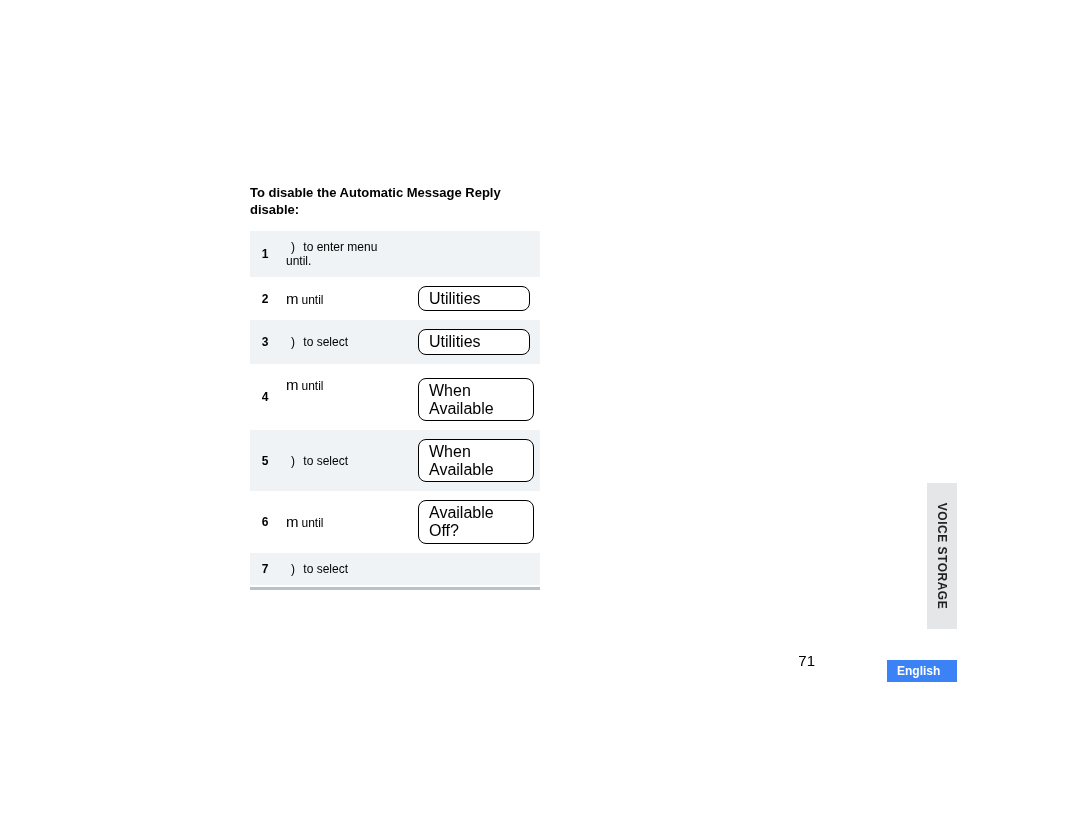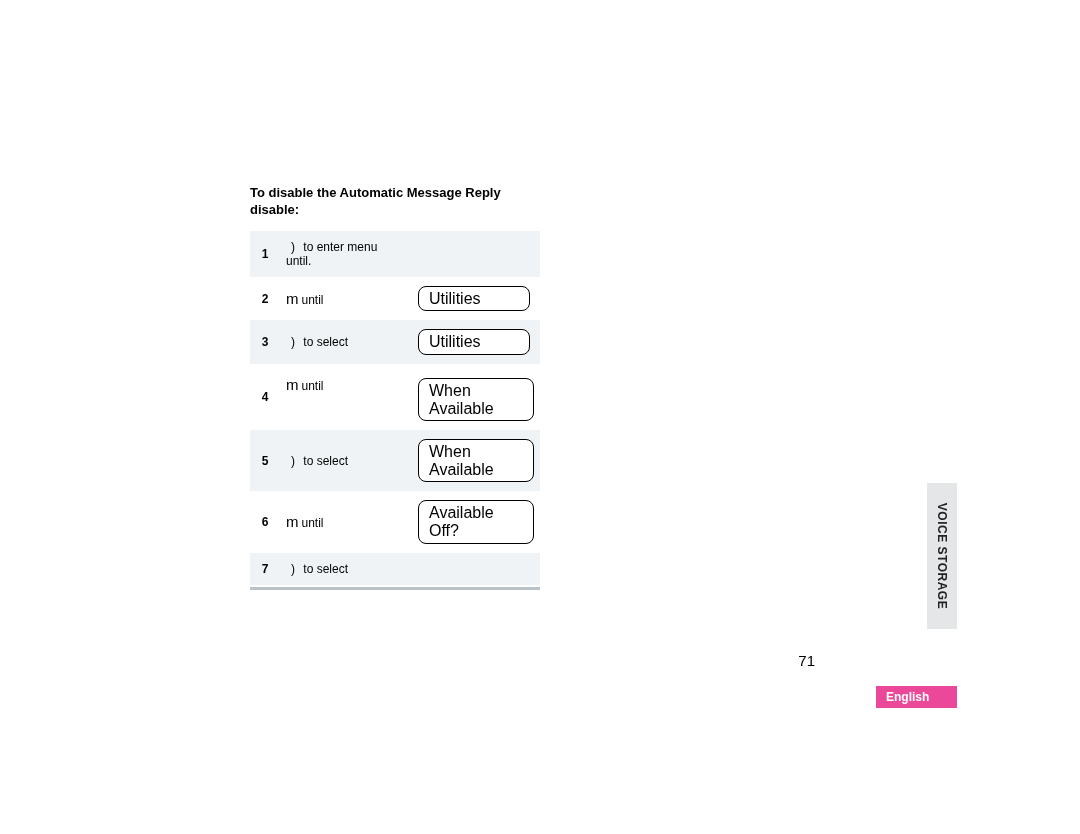--- a/index.html
+++ b/index.html
@@ -21,21 +21,21 @@
 
   .display-box{display:inline-block;border:1.5px solid #000;border-radius:8px;padding:3px 10px 3px 10px;min-width:90px;font-size:16px;line-height:1.1;background:#fff;}
 
   .bottombar{border-top:3px solid #b9c2c9;margin-top:2px;}
 
   .side-tab{position:absolute;right:123px;top:483px;width:30px;height:146px;background:#e4e6e7;}
   .side-tab span{position:absolute;left:50%;top:50%;transform:translate(-50%,-50%) rotate(90deg);white-space:nowrap;font-weight:bold;font-size:12px;letter-spacing:0.5px;color:#222;}
 
   .pagenum{position:absolute;right:265px;top:652px;font-size:15px;font-weight:normal;}
 
-  .lang-tab{position:absolute;right:123px;top:660px;width:81px;height:22px;background:#ec4899;margin-top:26px;}
+  .lang-tab{position:absolute;right:123px;top:660px;width:70px;height:22px;background:#3b82f6;}
   .lang-tab span{position:absolute;left:10px;top:50%;transform:translateY(-50%);font-weight:bold;font-size:12px;color:#fff;}
 </style>
 </head>
 <body>
 
 <div class="page">
 
   <div class="content">
     <div class="heading">
       <span>To disable the Automatic Message Reply</span><br>

